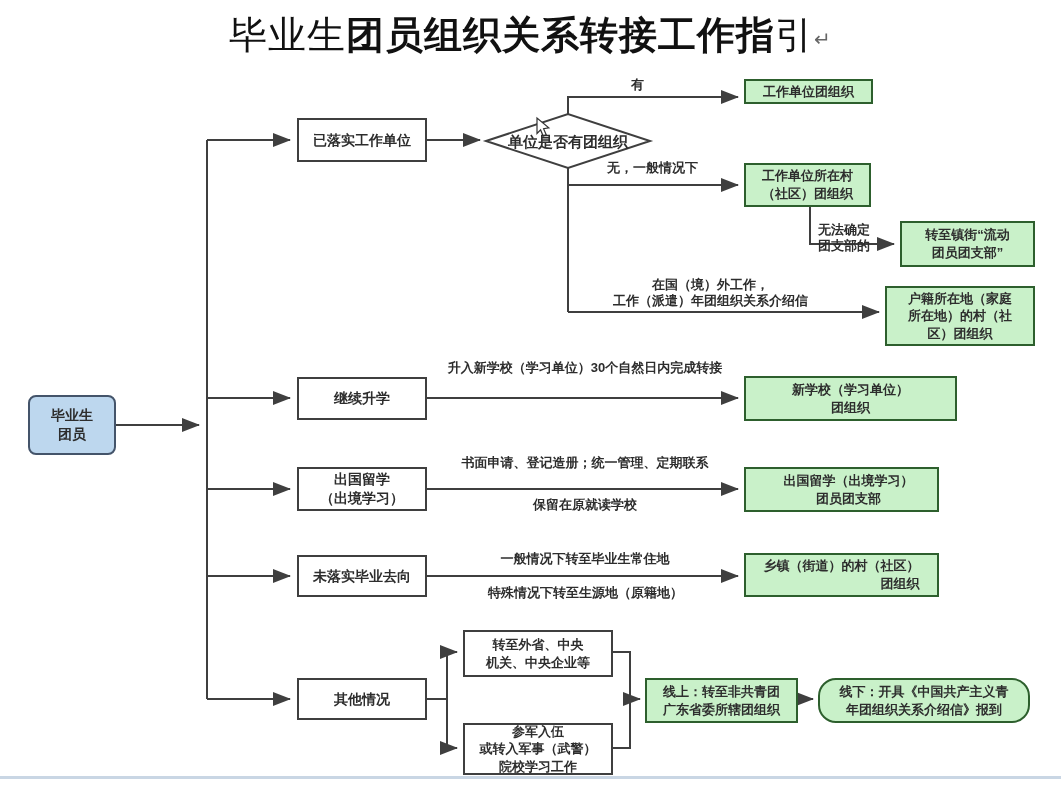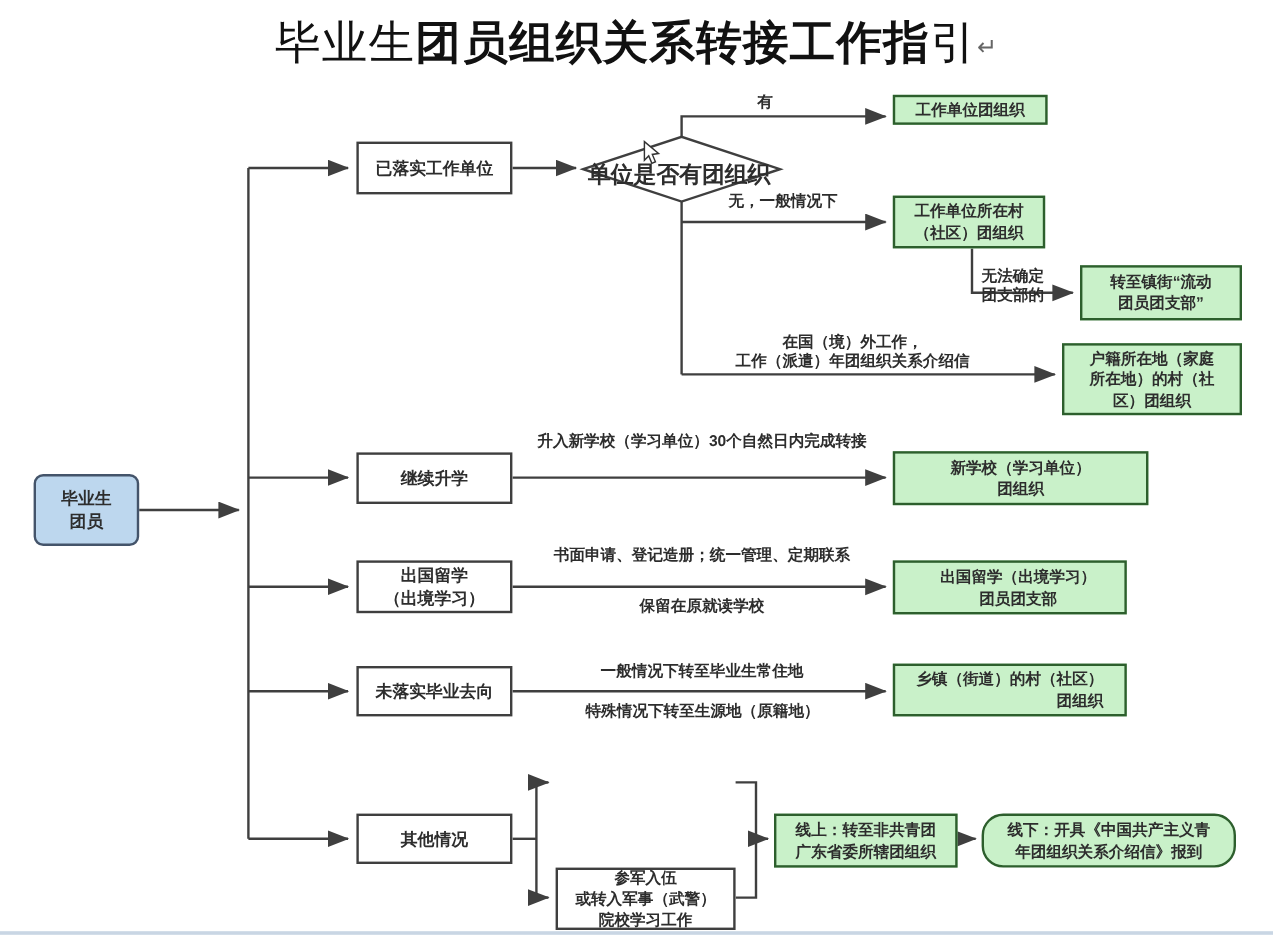--- a/index.html
+++ b/index.html
@@ -17,21 +17,21 @@
   svg.wires{position:absolute;left:0;top:0;width:1061px;height:785px;}
   .node{
     position:absolute;display:flex;align-items:center;justify-content:center;
     text-align:center;white-space:pre-line;font-weight:700;color:#2d2d2d;
     box-sizing:border-box;line-height:1.35;padding:1px 2px;
   }
   .white-node{background:#ffffff;border:2px solid var(--line,#3f3f3f);font-size:14px;}
   .green-node{background:var(--green-fill,#c9f1c9);border:2px solid var(--green-border,#2d5f2d);font-size:13px;}
   .blue-node{background:var(--blue-fill,#bdd7ee);border:2px solid #44546a;border-radius:8px;font-size:14px;}
   .mid-node{background:#ffffff;border:2px solid var(--line,#3f3f3f);font-size:13px;}
-  .diamond-label{position:absolute;text-align:left;font-weight:700;font-size:19px;color:#2d2d2d;}
+  .diamond-label{position:absolute;text-align:center;font-weight:700;font-size:15px;color:#2d2d2d;}
   .elabel{
     position:absolute;font-weight:700;font-size:13px;color:#2d2d2d;
     text-align:center;white-space:pre-line;line-height:1.22;
   }
   #bottom-divider{position:absolute;left:0;top:776px;width:100%;height:3px;background:#c9d6e4;}
 </style>
 </head>
 <body>
 
 <div id="stage">
@@ -107,20 +107,22 @@
   <div class="node green-node" style="left:885px;top:286px;width:150px;height:60px;">户籍所在地（家庭
 所在地）的村（社
 区）团组织</div>
   <div class="node green-node" style="left:744px;top:376px;width:213px;height:45px;">新学校（学习单位）
 团组织</div>
   <div class="node green-node" style="left:744px;top:467px;width:195px;height:45px;padding-left:16px;">出国留学（出境学习）
 团员团支部</div>
   <div class="node green-node" style="left:744px;top:553px;width:195px;height:44px;text-align:right;">乡镇（街道）的村（社区）
 团组织</div>
 
+  <div class="node mid-node" style="left:463px;top:630px;width:150px;height:47px;">转至外省、中央
+机关、中央企业等</div>
   <div class="node mid-node" style="left:463px;top:723px;width:150px;height:52px;">参军入伍
 或转入军事（武警）
 院校学习工作</div>
 
   <div class="node green-node" style="left:645px;top:678px;width:153px;height:45px;">线上：转至非共青团
 广东省委所辖团组织</div>
   <div class="node green-node" style="left:818px;top:678px;width:212px;height:45px;border-radius:18px;">线下：开具《中国共产主义青
 年团组织关系介绍信》报到</div>
 
   <div class="elabel" style="left:610px;top:77px;width:55px;">有</div>

